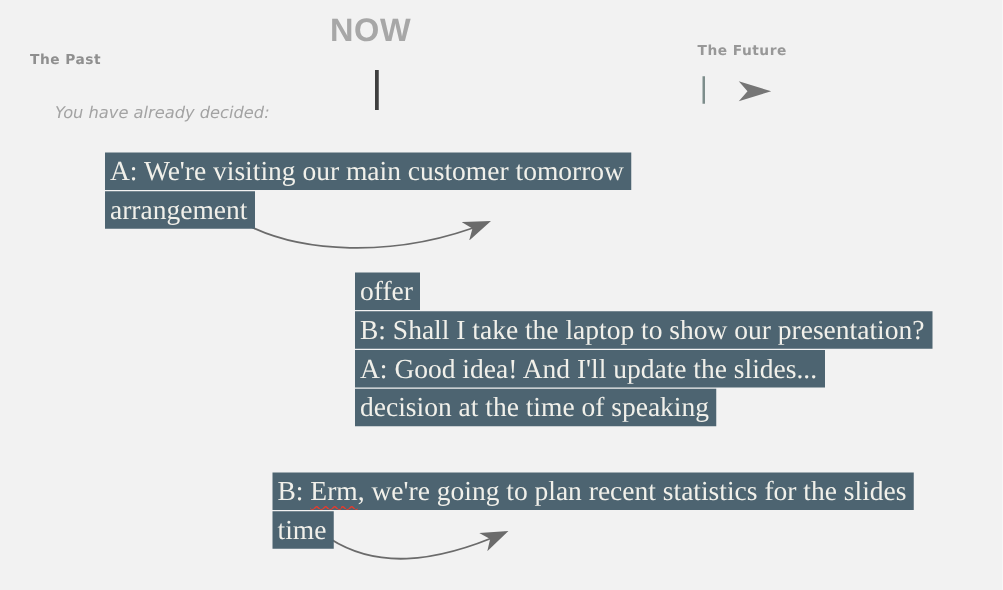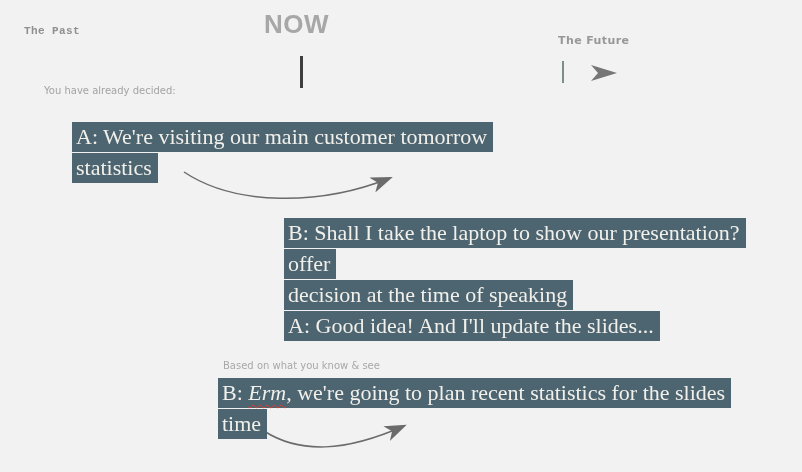--- a/index.html
+++ b/index.html
@@ -8,50 +8,49 @@
     background:#f2f2f2; overflow:hidden;
     font-family:"DejaVu Sans", sans-serif;
   }
   .overlay { position:absolute; left:0; top:0; width:802px; height:472px; pointer-events:none; }
 
   .tl-label {
     position:absolute; font-family:"DejaVu Sans", sans-serif;
     font-weight:bold; font-size:11px; letter-spacing:0.4px; color:#8f8f8f;
     white-space:nowrap;
   }
-  .past-label   { left:24px;  top:25px;font-family:Liberation Mono, monospace; }
+  .past-label   { left:24px;  top:41px; }
   .future-label { left:558px; top:34px; color:#989898; }
   .now-label {
     position:absolute; left:264px; top:9px;
     font-family:"Liberation Sans", sans-serif; font-weight:bold;
     font-size:26px; line-height:30px; letter-spacing:0.5px; color:#a7a7a7;
   }
 
   .note {
-    position:absolute; color:#a3a3a3;
-    font-size:10px; line-height:19px; white-space:nowrap;
+    position:absolute; font-style:italic; color:#a3a3a3;
+    font-size:13px; line-height:19px; white-space:nowrap;
   }
   .intro-note { left:44px; top:81px; }
   .bottom-note { left:223px; top:356px; color:#a8a8a8; }
 
   .dialogue { position:absolute; }
   .hl {
     display:table; background:#4d6471; color:#f1f0ea;
     font-family:"Liberation Serif", serif;
     font-size:22px; line-height:29px;
     padding:0 6px 1px 4px; margin-bottom:1px; white-space:nowrap;
   }
-  .dlg1 { left:36px;  top:122px;padding-left:36px; }
+  .dlg1 { left:48px;  top:122px;padding-left:36px; }
   .dlg2 { left:284px; top:218px; }
   .dlg3 { left:218px; top:378px; }
 
   .misspelled {
     text-decoration:underline wavy #e23b2e 1px;
     text-underline-offset:4px;
-    font-style:italic;
   }
 </style>
 </head>
 <body>
 
 <div class="canvas">
 
   <svg class="overlay" viewBox="0 0 802 472" xmlns="http://www.w3.org/2000/svg">
     <defs>
       <marker id="curveHead" markerUnits="userSpaceOnUse" markerWidth="22" markerHeight="16" refX="19" refY="8" orient="auto">
@@ -75,31 +74,30 @@
   <div class="tl-label past-label">The Past</div>
   <div class="now-label">NOW</div>
   <div class="tl-label future-label">The Future</div>
 
   <div class="note intro-note">
     <div>You have already decided:</div>
   </div>
 
   <div class="dialogue dlg1">
     <span class="hl">A: We're visiting our main customer tomorrow</span>
-    <span class="hl">statistics</span>
+    <span class="hl">arrangement</span>
   </div>
 
   <div class="dialogue dlg2">
+    <span class="hl">offer</span>
     <span class="hl">B: Shall I take the laptop to show our presentation?</span>
-    <span class="hl">offer</span>
+    <span class="hl">A: Good idea! And I'll update the slides...</span>
     <span class="hl">decision at the time of speaking</span>
-    <span class="hl">A: Good idea! And I'll update the slides...</span>
   </div>
 
-  <div class="note bottom-note">Based on what you know &amp; see</div>
 
   <div class="dialogue dlg3">
     <span class="hl">
         <span>B: </span>
         <span class="misspelled">Erm</span>
         <span>, we're going to plan recent statistics for the slides</span>
       </span>
     <span class="hl">time</span>
   </div>
 

